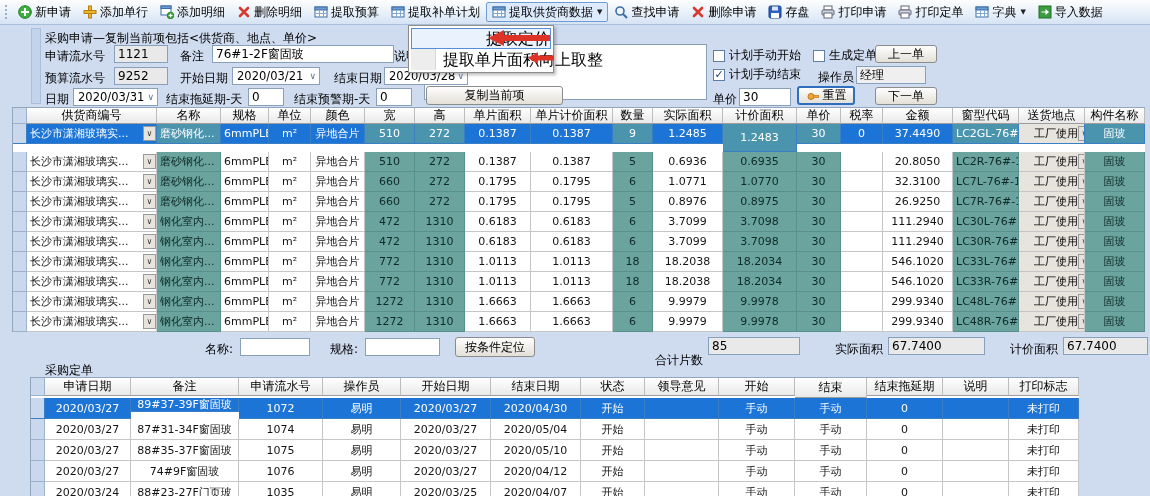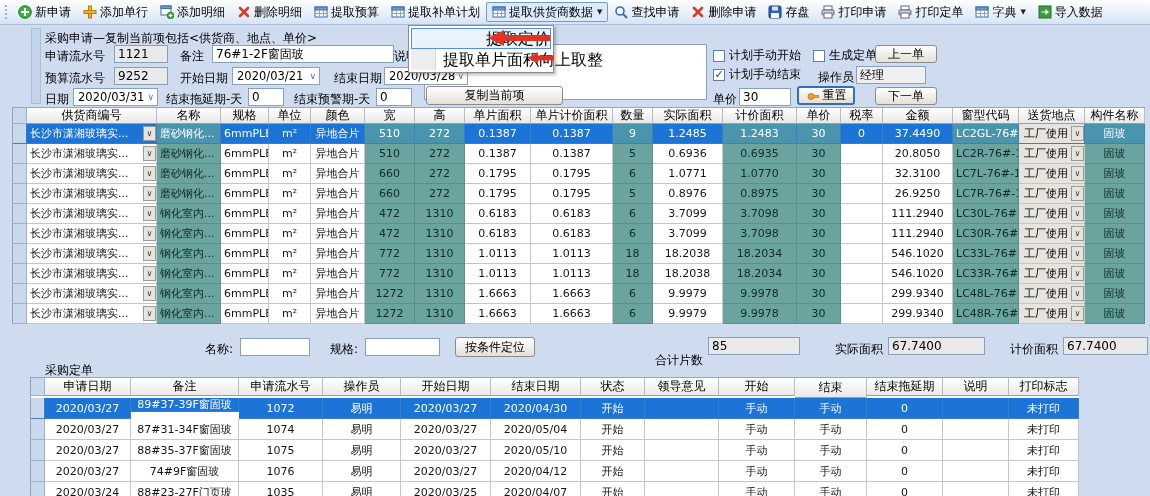--- a/index.html
+++ b/index.html
@@ -59,21 +59,21 @@
     display:flex;align-items:center;justify-content:center;background:#fff;
     font-size:11px;color:#141414;overflow:hidden;white-space:nowrap;}
   .gh{background:linear-gradient(#ffffff,#e9e9e9);border-right:1px solid #bcbcbc;border-bottom:1px solid #9d9d9d;
     font-size:12px;color:#000;}
   .strip{background:#c9d8ec;border-right:1px solid #9db1cc;border-bottom:1px solid #9db1cc;}
   .teal{background:var(--teal,#6ba49e);border-right-color:#58918b;border-bottom-color:#58918b;color:#0e2a28;}
   .la{justify-content:flex-start;padding-left:3px;}
   .supp{justify-content:space-between;padding-left:3px;}
   .cb-arr{width:13px;height:15px;background:#e7e4dd;border:1px solid #9a9a9a;box-sizing:border-box;
     display:flex;align-items:center;justify-content:center;font-size:8px;color:#333;flex:none;}
-  .combo{background:#e7e4dd;justify-content:space-between;padding-left:5px;color:#000;}
+  .combo{background:#e7e4dd;justify-content:space-between;padding-left:15px;color:#000;}
   .grow.sel .gc{background:var(--sel,#1b74d6);color:#fff;border-right-color:#3a7fc4;border-bottom-color:#3a7fc4;}
   .grow.sel .gc.teal{background:#4a94ae;color:#fff;}
   .grow.sel .gc.combo{background:#e7e4dd;color:#000;}
   .grow.sel .gc.strip{background:#c9d8ec;}
 </style>
 </head>
 <body>
 
 <div class="toolbar">
   <div class="grip"></div>
@@ -339,21 +339,21 @@
       <div class="gc teal la" style="width: 64px; height: 20px;">磨砂钢化...</div>
       <div class="gc la" style="width: 48px; height: 20px;">6mmPLE...</div>
       <div class="gc" style="width: 42px; height: 20px;">m²</div>
       <div class="gc" style="width: 54px; height: 20px;">异地合片</div>
       <div class="gc teal" style="width: 50px; height: 20px;">510</div>
       <div class="gc teal" style="width: 50px; height: 20px;">272</div>
       <div class="gc" style="width: 66px; height: 20px;">0.1387</div>
       <div class="gc" style="width: 82px; height: 20px;">0.1387</div>
       <div class="gc teal" style="width: 40px; height: 20px;">9</div>
       <div class="gc" style="width: 70px; height: 20px;">1.2485</div>
-      <div class="gc teal" style="width: 74px; height: 20px;">1.2483</div>
+      <div class="gc teal" style="width: 74px; height: 28px;">1.2483</div>
       <div class="gc teal" style="width: 44px; height: 20px;">30</div>
       <div class="gc" style="width: 42px; height: 20px;">0</div>
       <div class="gc" style="width: 70px; height: 20px;">37.4490</div>
       <div class="gc teal la" style="width: 66px; height: 20px;">LC2GL-76#...</div>
       <div class="gc combo" style="width: 66px; height: 20px;">
         <span>工厂使用</span>
         <span class="cb-arr">∨</span>
       </div>
       <div class="gc teal" style="width: 60px; height: 20px;">固玻</div>
     </div>

